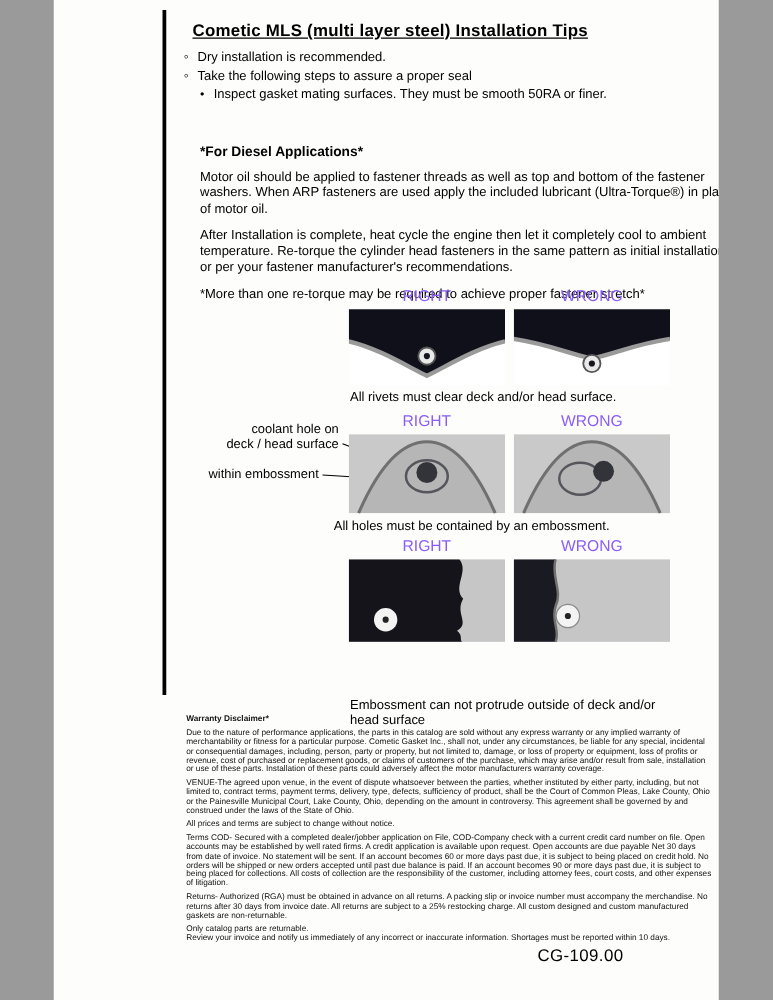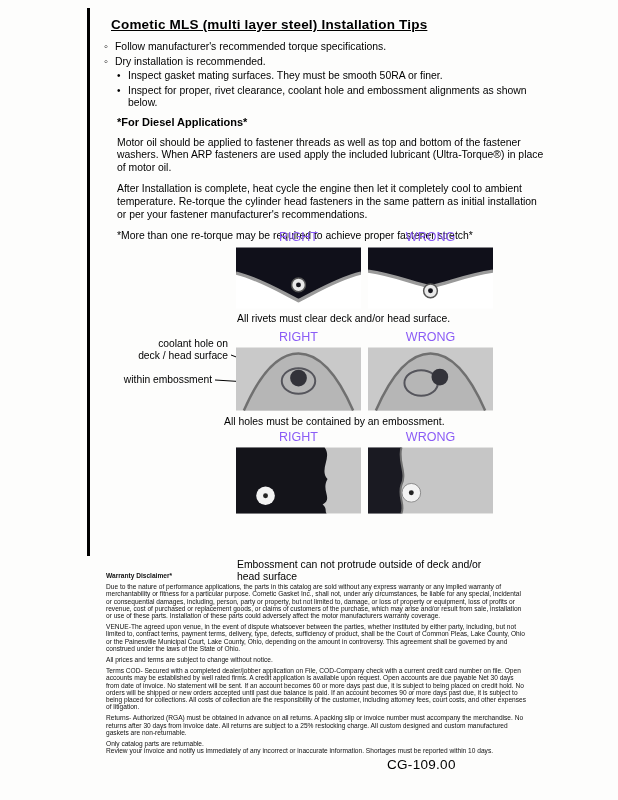--- a/index.html
+++ b/index.html
@@ -1,18 +1,18 @@
 <!DOCTYPE html>
 <html><head>
 <meta charset="utf-8">
 <style>
   * { box-sizing: border-box; }
   html,body { margin:0; padding:0; background:#9a9a9a; }
   .page {
-    position:relative; width:618px; height:800px; margin:0 auto;
+    position:relative; width:532px; height:800px; margin:0 auto;
     background:#fdfdfc; color:#000;
     font-family:"Liberation Sans", sans-serif;
     overflow:hidden;
   }
   .left-bar { position:absolute; left:87px; top:8px; width:3px; height:548px; background:#000; }
 
   .title {
     position:absolute; left:111px; top:17px;
     font-size:13.5px; font-weight:bold; text-decoration:underline; letter-spacing:.2px;
   }
@@ -45,30 +45,27 @@
 <body>
 
 <div class="page">
 
   <div class="left-bar"></div>
 
   <div class="title">Cometic MLS (multi layer steel) Installation Tips</div>
 
   <div class="tips">
     <div class="tip">
-        <span>Follow manufacturer's recommended torque specifications.</span>
+        <span>Dry installation is recommended.</span>
       </div>
     <div class="tip">
-        <span>Dry installation is recommended.</span>
+        <span>Take the following steps to assure a proper seal</span>
       </div>
     <div class="tip sub">
         <span>Inspect gasket mating surfaces.  They must be smooth 50RA or finer.</span>
-      </div>
-    <div class="tip sub">
-        <span>Inspect for proper, rivet clearance, coolant hole and embossment alignments as shown below.</span>
       </div>
   </div>
 
   <div class="diesel">
     <div class="diesel-heading">*For Diesel Applications*</div>
     <p>Motor oil should be applied to fastener threads as well as top and bottom of the fastener washers. When ARP fasteners are used apply the included lubricant (Ultra-Torque®) in place of motor oil.</p>
     <p>After Installation is complete, heat cycle the engine then let it completely cool to ambient temperature. Re-torque the cylinder head fasteners in the same pattern as initial installation or per your fastener manufacturer's recommendations.</p>
     <p>*More than one re-torque may be required to achieve proper fastener stretch*</p>
   </div>
 

